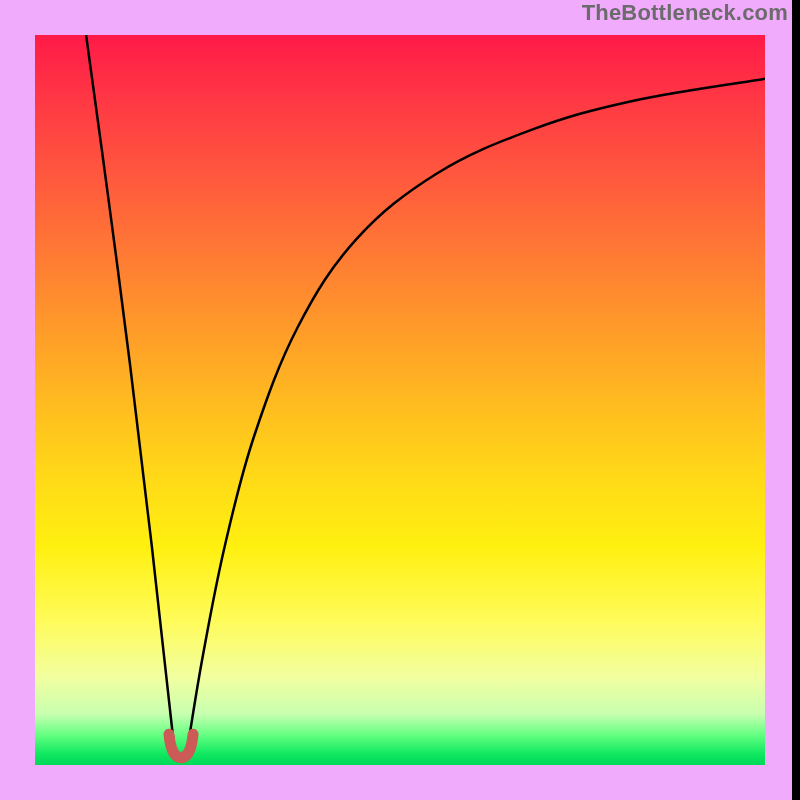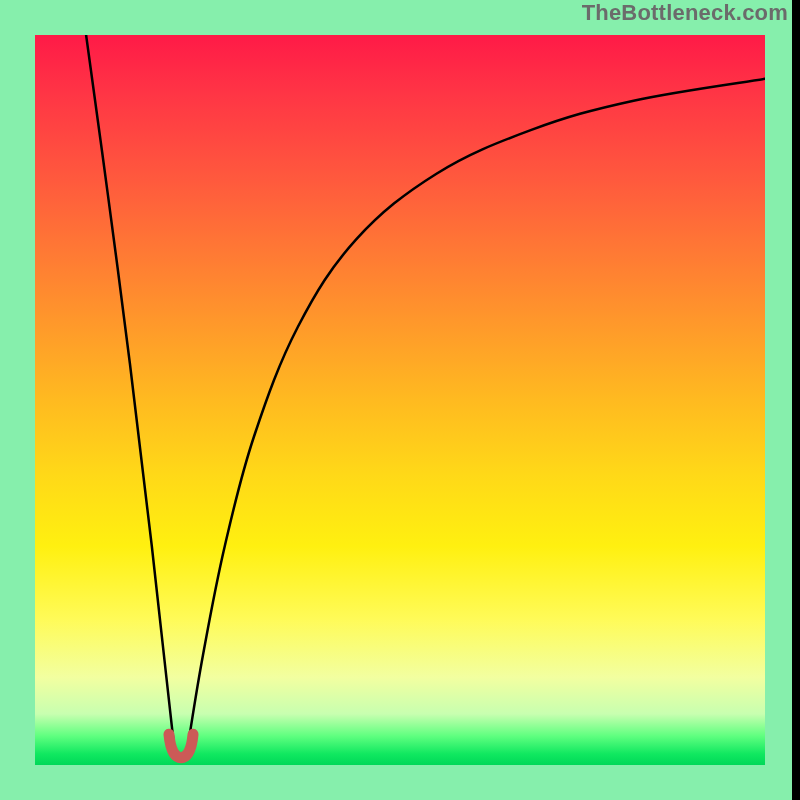--- a/index.html
+++ b/index.html
@@ -9,21 +9,21 @@
     height: 800px;
     background: #000;
     overflow: hidden;
   }
   .frame {
     position: absolute;
     left: 0;
     top: 0;
     width: 792px;
     height: 800px;
-    background: #86efac;
+    background: #f0abfc;
   }
   .plot-area {
     position: absolute;
     left: 35px;
     top: 35px;
     width: 730px;
     height: 730px;
     overflow: hidden;
   }
   .gradient {

